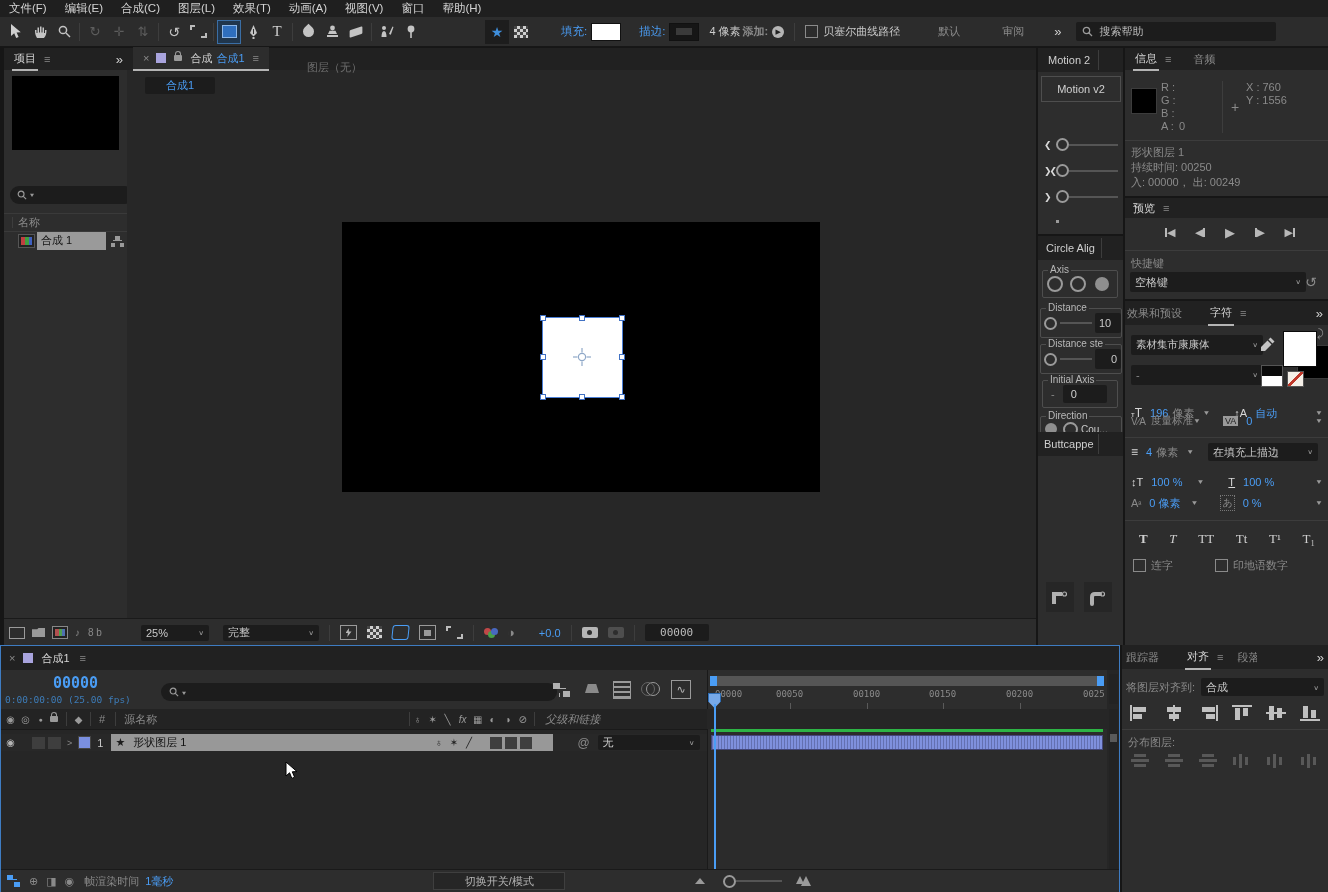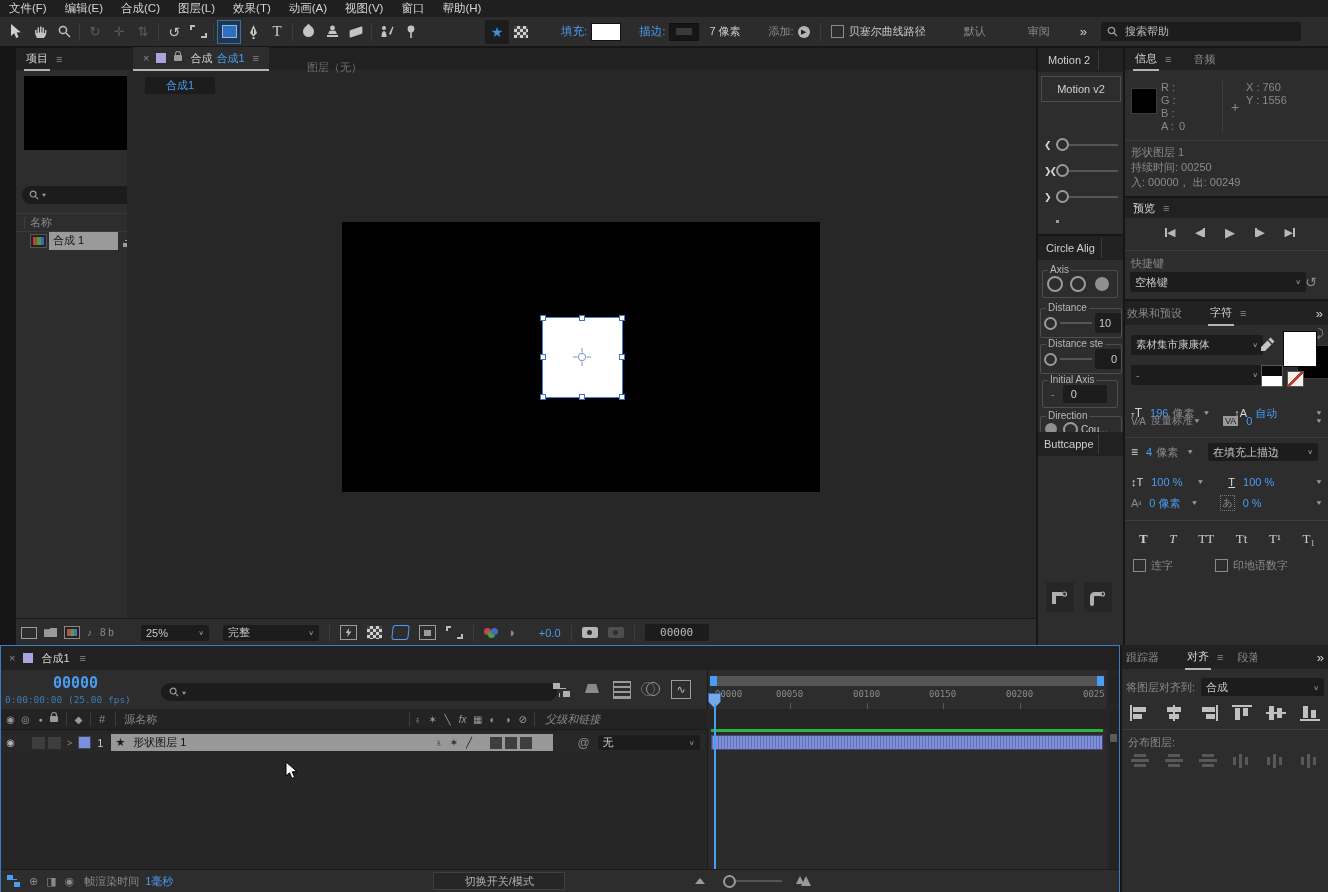--- a/index.html
+++ b/index.html
@@ -137,41 +137,41 @@
     <span class="tool">
         <span class="checker" style="width:14px;height:12px;display:inline-block;background-size:6px 6px;"></span>
       </span>
 
     <span class="blue" style="margin-left:28px;font-size:11.5px;">填充:</span>
     <span style="width:28px;height:16px;background:#fff;border:1px solid #111;margin-left:4px;"></span>
     <span class="blue" style="margin-left:18px;font-size:11.5px;">描边:</span>
     <span style="width:28px;height:16px;background:#161616;border:1px solid #111;margin-left:4px;display:inline-flex;align-items:center;justify-content:center;">
         <span style="width:16px;height:7px;background:#3a3a3a;"></span>
       </span>
-    <span style="margin-left:10px;color:#cdcdcd;">7 像素</span>
-    <span class="dim" style="margin-left:28px;">添加:</span>
+    <span style="margin-left:10px;color:#cdcdcd;">4 像素</span>
+    <span class="dim" style="margin-left:2px;font-weight:bold;">添加:</span>
     <span class="circ" style="width:12px;height:12px;background:#b5b5b5;margin-left:4px;display:inline-flex;align-items:center;justify-content:center;">
         <span style="color:#222;font-size:7px;">▶</span>
       </span>
     <span class="sep-v" style="height:18px;margin:0 10px;"></span>
     <span class="cb"></span>
     <span style="margin-left:5px;color:#c9c9c9;">贝塞尔曲线路径</span>
     <span class="dim" style="margin-left:38px;">默认</span>
     <span class="dim" style="margin-left:42px;">审阅</span>
     <span style="margin-left:30px;color:#cfcfcf;font-size:13px;">»</span>
     <span class="field r" style="margin-left:14px;width:188px;height:19px;padding:0 6px;">
       <svg width="11" height="11" viewBox="0 0 11 11">
           <circle cx="4.5" cy="4.5" r="3.2" fill="none" stroke="#9a9a9a" stroke-width="1.3"></circle>
           <line x1="7" y1="7" x2="10" y2="10" stroke="#9a9a9a" stroke-width="1.3"></line>
         </svg>
       <span style="margin-left:7px;color:#b9b9b9;">搜索帮助</span>
     </span>
   </div>
 
-  <div class="a panel" style="left:16px;top:48px;width:125px;height:597px;">
+  <div class="a panel" style="left:4px;top:48px;width:125px;height:597px;">
     <div class="a r tabbar" style="left:0;top:0;width:125px;height:22px;">
       <span class="wh tab-underline" style="margin-left:8px;padding:3px 2px;">项目</span>
       <span class="dim" style="margin-left:6px;">≡</span>
       <span style="margin-left:auto;margin-right:6px;color:#cfcfcf;font-size:13px;">»</span>
     </div>
     <div class="a" style="left:8px;top:28px;width:107px;height:74px;background:#000;"></div>
     <div class="a field r" style="left:6px;top:138px;width:110px;height:18px;border-radius:9px;padding:0 7px;">
       <svg width="10" height="10" viewBox="0 0 11 11">
           <circle cx="4.5" cy="4.5" r="3.2" fill="none" stroke="#9a9a9a" stroke-width="1.3"></circle>
           <line x1="7" y1="7" x2="10" y2="10" stroke="#9a9a9a" stroke-width="1.3"></line>

